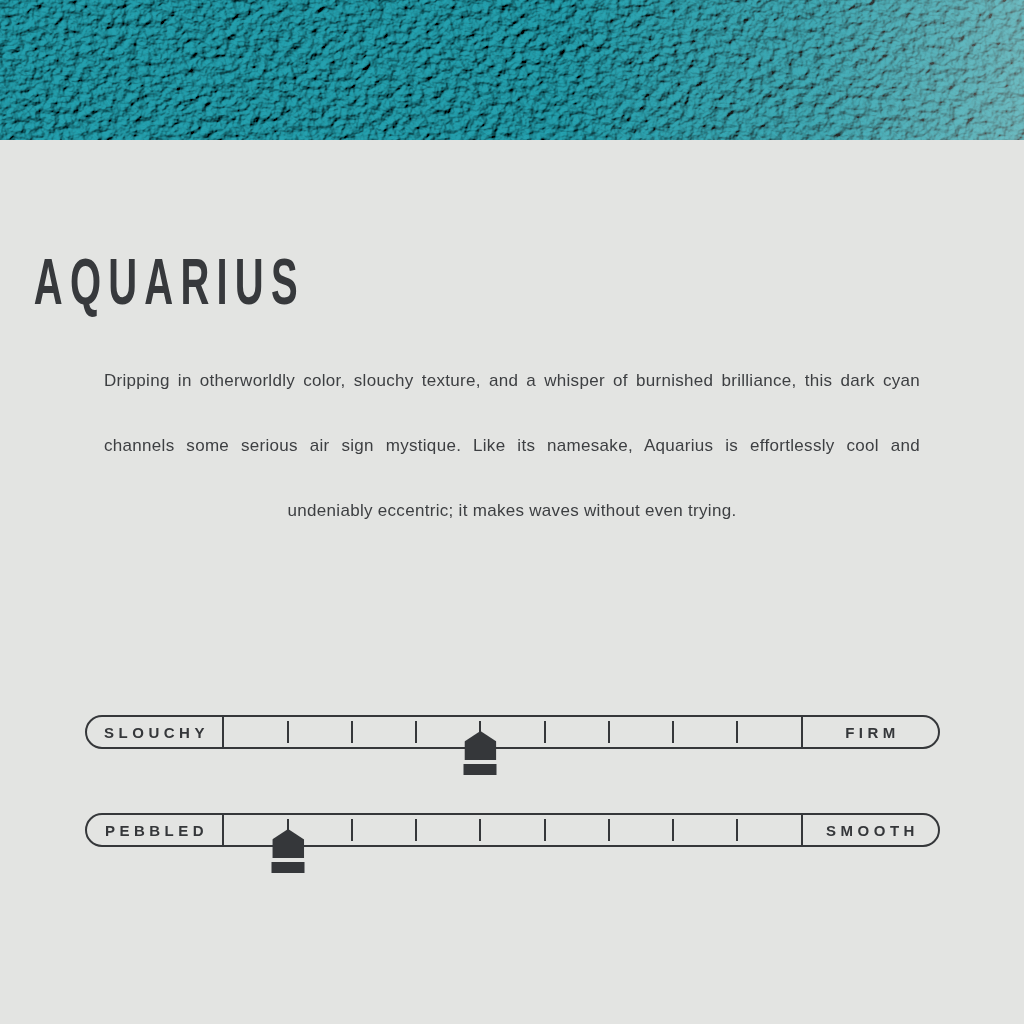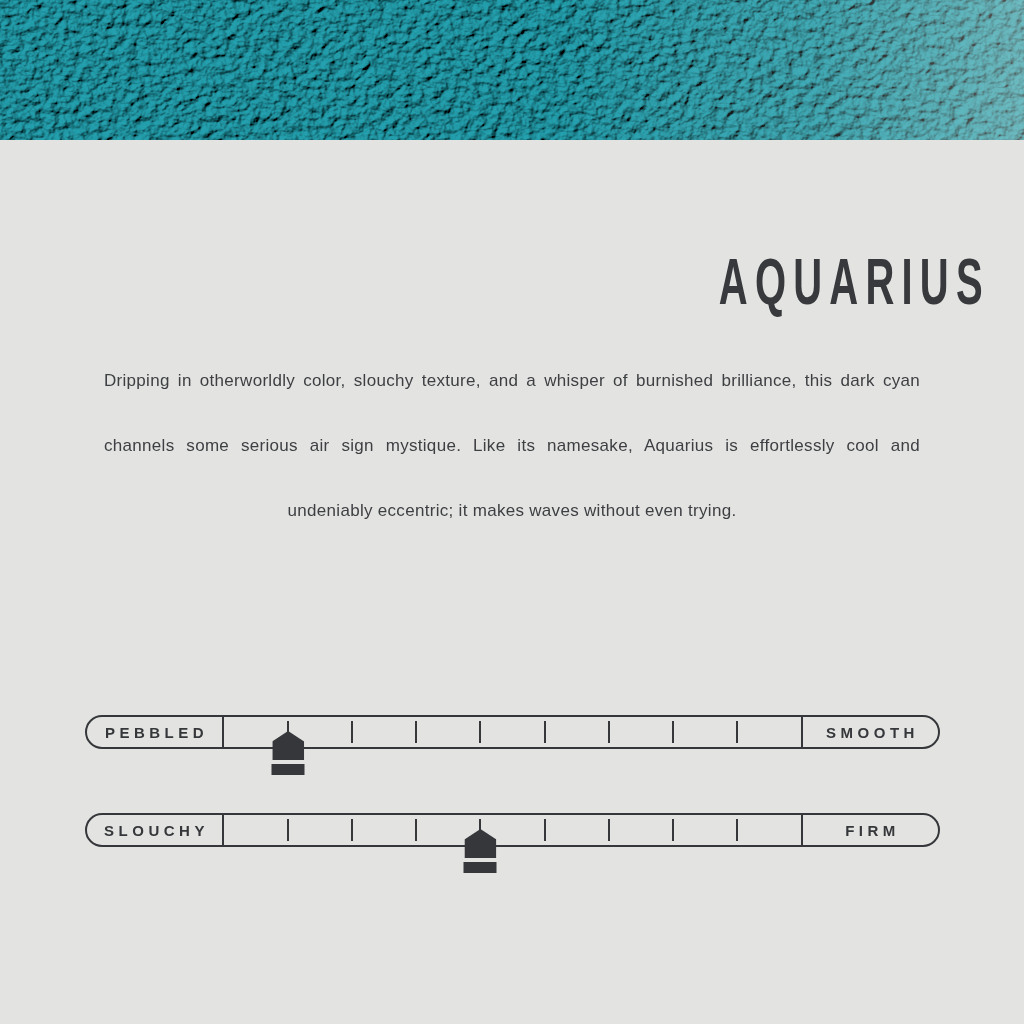--- a/index.html
+++ b/index.html
@@ -13,21 +13,21 @@
     font-family: "Liberation Sans", sans-serif;
     overflow: hidden;
   }
   .page { width: 1024px; height: 1024px; background: var(--bg); }
 
   
   .banner { width: 1024px; height: 140px; overflow: hidden; line-height: 0; }
   .banner svg { display: block; }
 
   
-  .title-wrap { text-align: right; margin-top: 104px; height: 52px; }
+  .title-wrap { text-align: left; margin-top: 104px; height: 52px; }
   .title {
     display: inline-block;
     font-size: 50px;
     font-weight: 700;
     letter-spacing: 9px;
     color: #37393c;
     transform: scale(0.80, 1.30);
     transform-origin: center top;
     white-space: nowrap;
   }
@@ -124,51 +124,51 @@
 
   <div class="title-wrap">
     <h1 class="title">AQUARIUS</h1>
   </div>
 
   <p class="description">Dripping in otherworldly color, slouchy texture, and a whisper of burnished brilliance, this dark cyan channels some serious air sign mystique. Like its namesake, Aquarius is effortlessly cool and undeniably eccentric; it makes waves without even trying.</p>
 
   <div class="scales">
 
     <div class="scale">
+      <div class="scale-label left">SLOUCHY</div>
+      <div class="scale-track">
+          <div class="tick" style="left: 11.1111%;"></div>
+          <div class="tick" style="left: 22.2222%;"></div>
+          <div class="tick" style="left: 33.3333%;"></div>
+          <div class="tick" style="left: 44.4444%;"></div>
+          <div class="tick" style="left: 55.5556%;"></div>
+          <div class="tick" style="left: 66.6667%;"></div>
+          <div class="tick" style="left: 77.7778%;"></div>
+          <div class="tick" style="left: 88.8889%;"></div>
+          <div class="marker" style="left: 44.4444%;">
+            <div class="marker-nib"></div>
+            <div class="marker-band"></div>
+          </div>
+        </div>
+      <div class="scale-label right">FIRM</div>
+    </div>
+
+    <div class="scale">
       <div class="scale-label left">PEBBLED</div>
       <div class="scale-track">
           <div class="tick" style="left: 11.1111%;"></div>
           <div class="tick" style="left: 22.2222%;"></div>
           <div class="tick" style="left: 33.3333%;"></div>
           <div class="tick" style="left: 44.4444%;"></div>
           <div class="tick" style="left: 55.5556%;"></div>
           <div class="tick" style="left: 66.6667%;"></div>
           <div class="tick" style="left: 77.7778%;"></div>
           <div class="tick" style="left: 88.8889%;"></div>
           <div class="marker" style="left: 11.1111%;">
             <div class="marker-nib"></div>
             <div class="marker-band"></div>
           </div>
         </div>
       <div class="scale-label right">SMOOTH</div>
     </div>
 
-    <div class="scale">
-      <div class="scale-label left">SLOUCHY</div>
-      <div class="scale-track">
-          <div class="tick" style="left: 11.1111%;"></div>
-          <div class="tick" style="left: 22.2222%;"></div>
-          <div class="tick" style="left: 33.3333%;"></div>
-          <div class="tick" style="left: 44.4444%;"></div>
-          <div class="tick" style="left: 55.5556%;"></div>
-          <div class="tick" style="left: 66.6667%;"></div>
-          <div class="tick" style="left: 77.7778%;"></div>
-          <div class="tick" style="left: 88.8889%;"></div>
-          <div class="marker" style="left: 44.4444%;">
-            <div class="marker-nib"></div>
-            <div class="marker-band"></div>
-          </div>
-        </div>
-      <div class="scale-label right">FIRM</div>
-    </div>
-
   </div>
 </div>
 
 </body></html>

